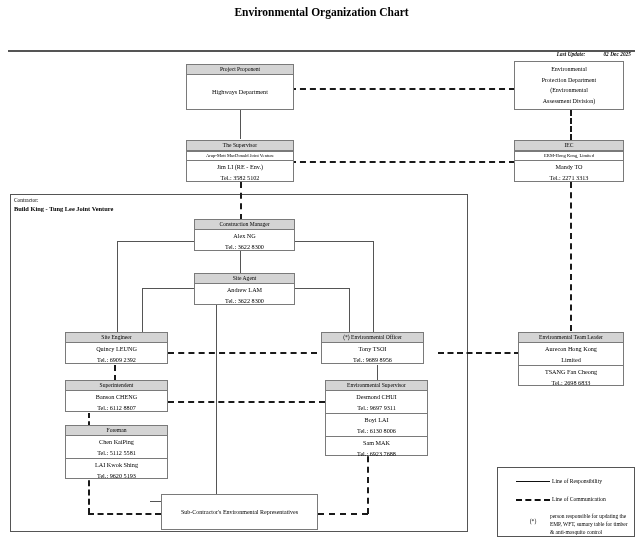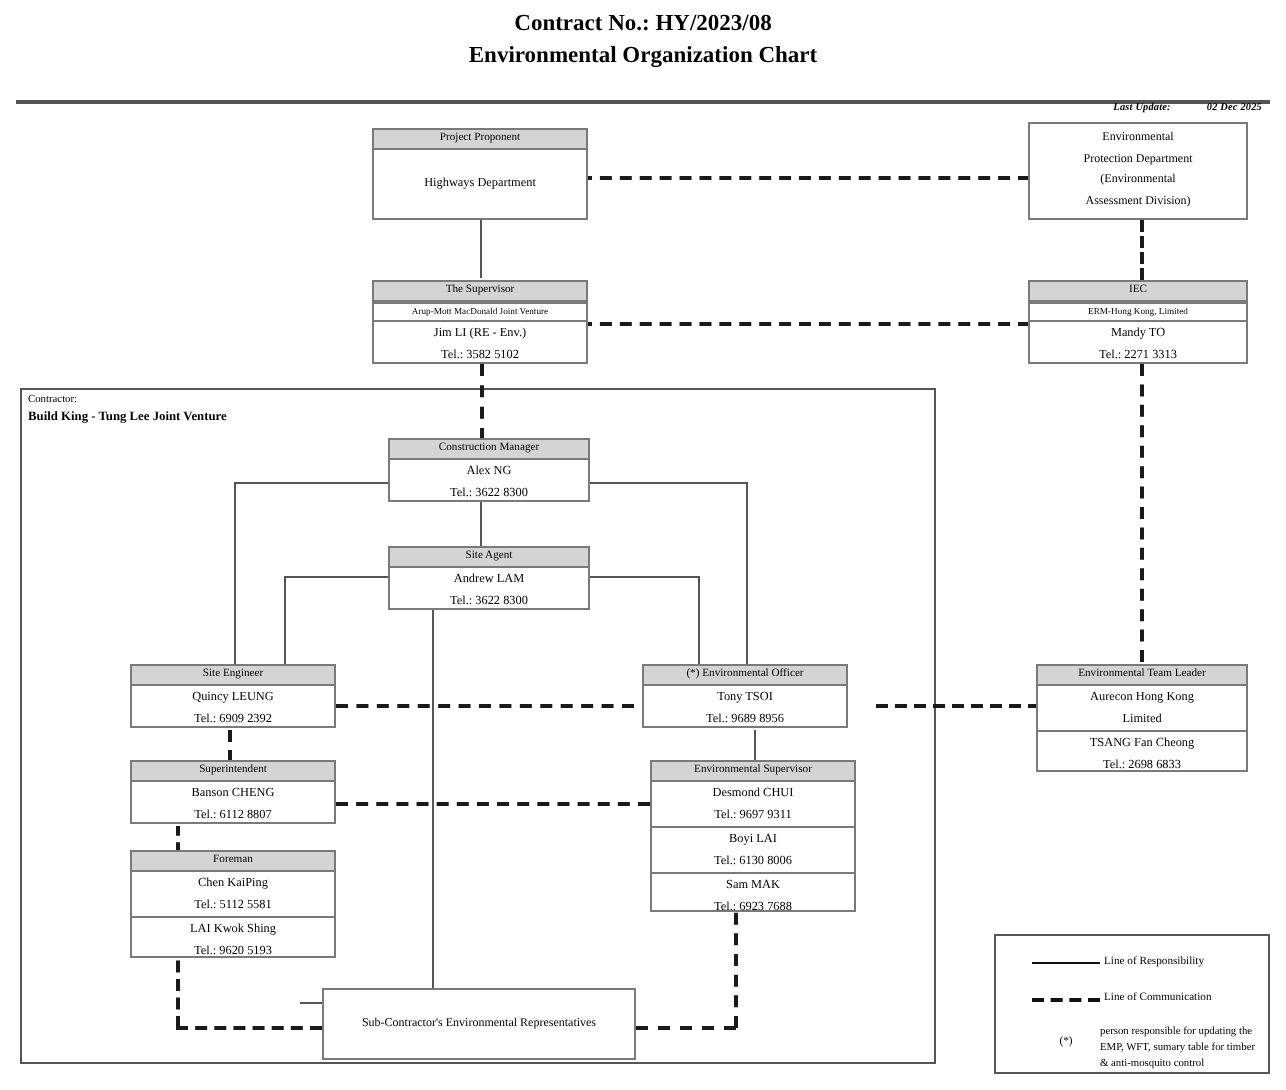--- a/index.html
+++ b/index.html
@@ -153,21 +153,20 @@
   .lg-txt { font-size: 5.6px; line-height: 9px; white-space: nowrap; }
   .lg-star { font-size: 5.6px; width: 34px; text-align: center; padding-top: 6px; }
   .lg-note { font-size: 5.4px; line-height: 8.2px; }
 </style>
 </head>
 <body>
 
 <div id="page">
 
   <div class="hdr">
-    <div>Contract No.: HY/2023/08</div>
     <div>Environmental Organization Chart</div>
   </div>
   <div class="hdr-rule"></div>
   <div class="lastupd">
     <span class="lu-lbl">Last Update:</span><span>02 Dec 2025</span>
   </div>
 
   <div id="contractor-frame"></div>
   <div id="contractor-label">
     <span>Contractor:</span>

